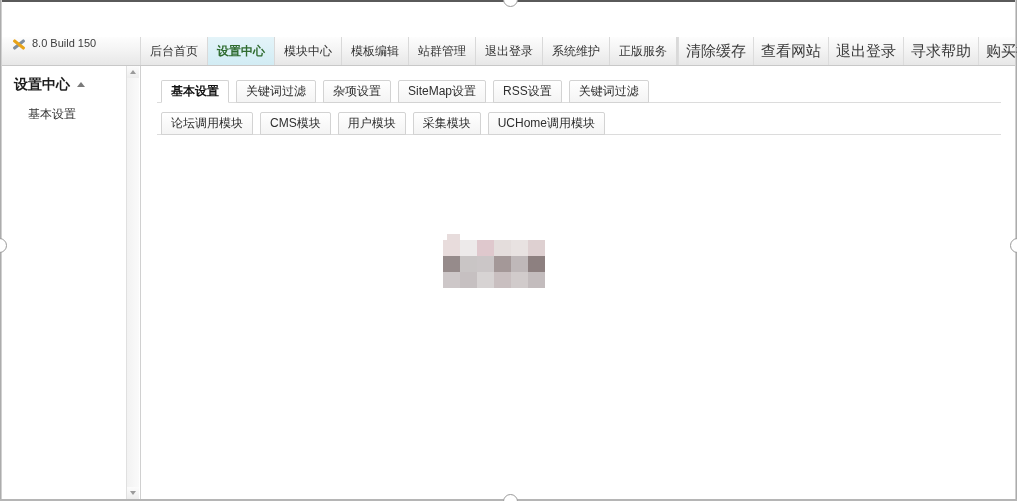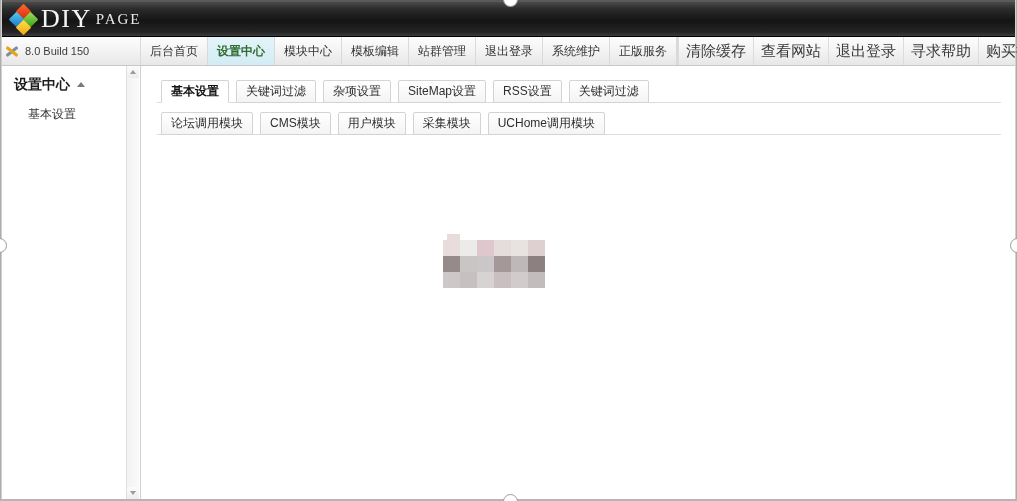--- a/index.html
+++ b/index.html
@@ -110,24 +110,24 @@
     height: 29px;
     background: linear-gradient(to bottom,#fdfdfd 0%, #f3f3f3 50%, #e7e7e7 100%);
     border-bottom: 1px solid #c8c8c8;
     box-sizing: border-box;
     display: flex;
     align-items: stretch;
     font-size: 12px;
   }
   #version-block {
     display: flex;
-    align-items: center;
+    align-items: flex-start;
     width: 138px;
     flex: 0 0 138px;
-    padding-left: 3px;
+    padding-left: 10px;
     box-sizing: border-box;
     color: #3c3c3c;
     font-size: 11px;
   }
   .wrench-icon {
     position: relative;
     width: 14px;
     height: 14px;
     margin-right: 6px;
     flex: 0 0 14px;
@@ -318,32 +318,20 @@
 </head>
 <body>
 
 <div id="app-window">
 
   <div class="frame-border frame-top"></div>
   <div class="frame-border frame-left"></div>
   <div class="frame-border frame-right"></div>
   <div class="frame-border frame-bottom"></div>
 
-  <div id="header-bar">
-    <div id="brand">
-      <div class="logo-diamonds">
-        <i class="d-top"></i>
-        <i class="d-left"></i>
-        <i class="d-right"></i>
-        <i class="d-bottom"></i>
-      </div>
-      <span class="brand-diy">DIY</span>
-      <span class="brand-page">PAGE</span>
-    </div>
-  </div>
 
   <div id="toolbar">
 
     <div id="version-block">
       <span class="wrench-icon"></span>
       <span>8.0 Build 150</span>
     </div>
 
     <div id="main-nav">
       <div class="nav-tab">后台首页</div>

